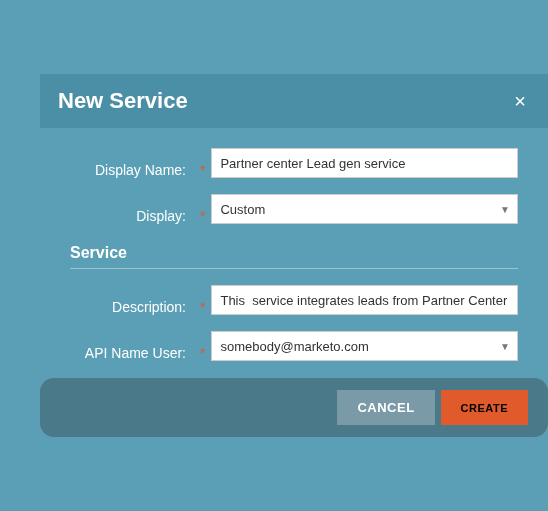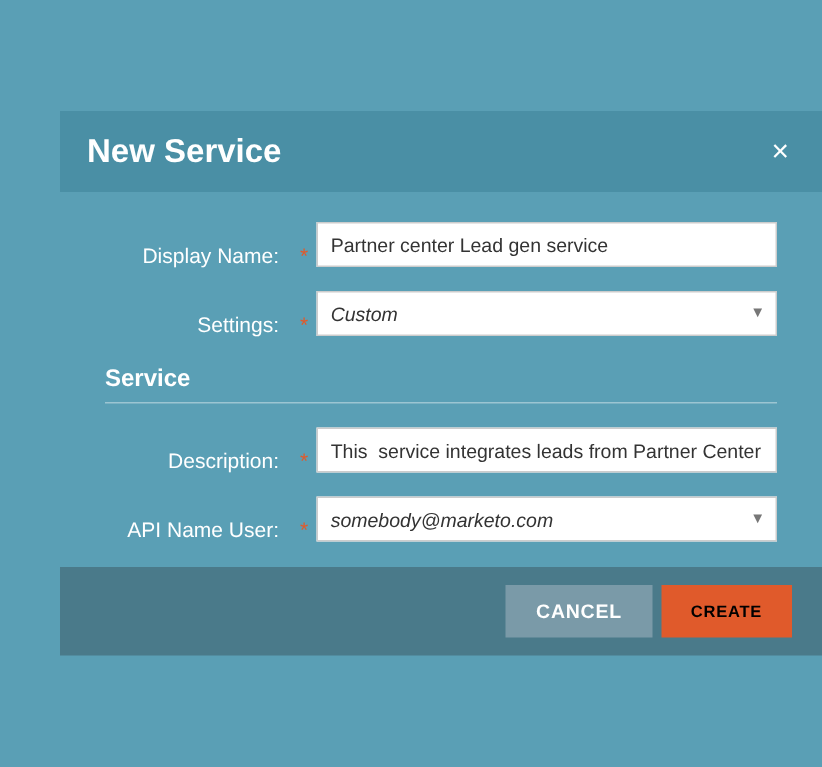--- a/index.html
+++ b/index.html
@@ -96,21 +96,20 @@
       width: 100%;
       height: 30px;
       border: 1px solid #ccc;
       background: #fff;
       padding: 4px 8px;
       font-size: 13px;
       color: #333;
       appearance: none;
       outline: none;
       cursor: pointer;
-      font-style: italic;
     }
 
     .select-arrow {
       position: absolute;
       right: 8px;
       top: 50%;
       transform: translateY(-50%);
       pointer-events: none;
       color: #777;
       font-size: 10px;
@@ -130,20 +129,21 @@
       margin-bottom: 16px;
     }
 
     .dialog-footer {
       background: #4a7a8a;
       padding: 12px 20px;
       display: flex;
       justify-content: flex-end;
       gap: 6px;
       flex-shrink: 0;
+      border-radius: 14px;
     }
 
     .btn-cancel {
       background: #7a9aa8;
       color: #fff;
       border: none;
       padding: 10px 20px;
       font-size: 13px;
       font-weight: bold;
       cursor: pointer;
@@ -173,21 +173,21 @@
 
   <div class="dialog-body">
 
     <div class="form-row">
       <span class="form-label">Display Name:</span>
       <span class="required-star">*</span>
       <input class="form-input" type="text" value="Partner center Lead gen service" style="">
     </div>
 
     <div class="form-row">
-      <span class="form-label">Settings:</span>
+      <span class="form-label">Display:</span>
       <span class="required-star">*</span>
       <div class="select-wrapper">
         <select>
           <option>Custom</option>
           <option>Other</option>
         </select>
         <span class="select-arrow">▼</span>
       </div>
     </div>
 

